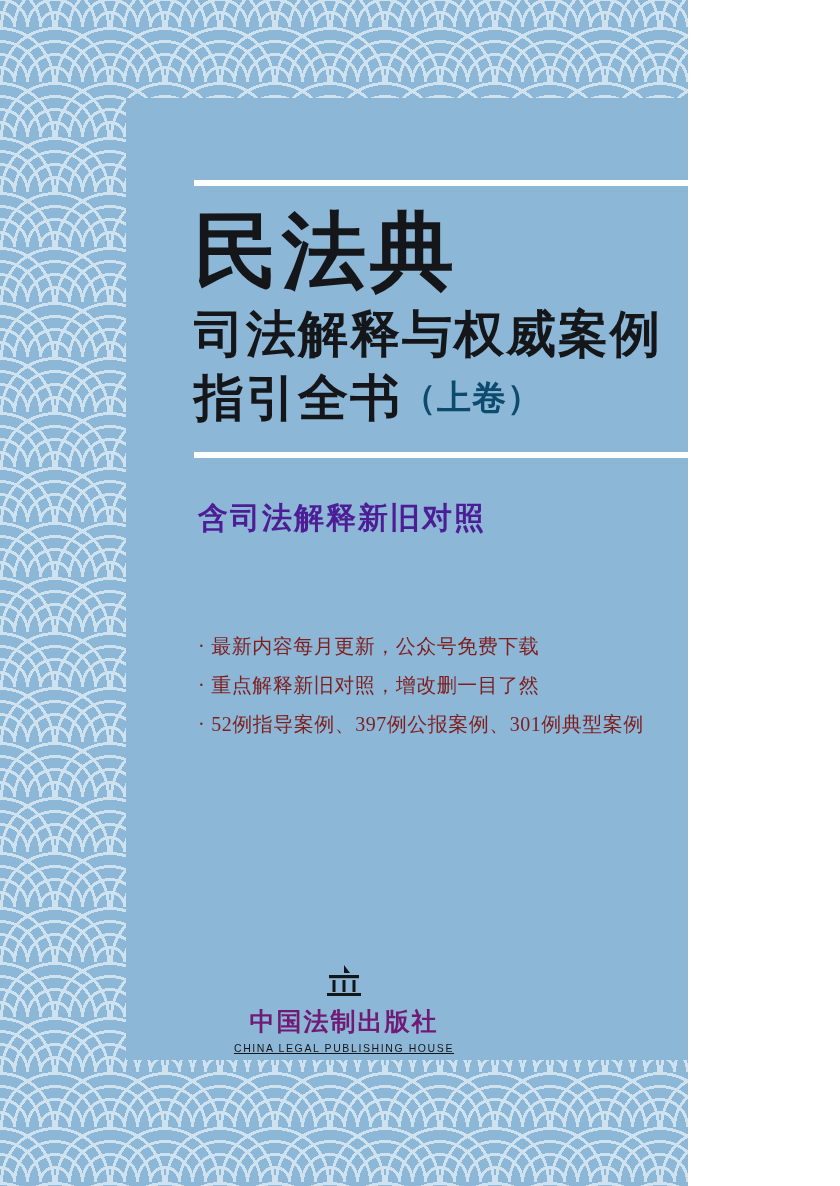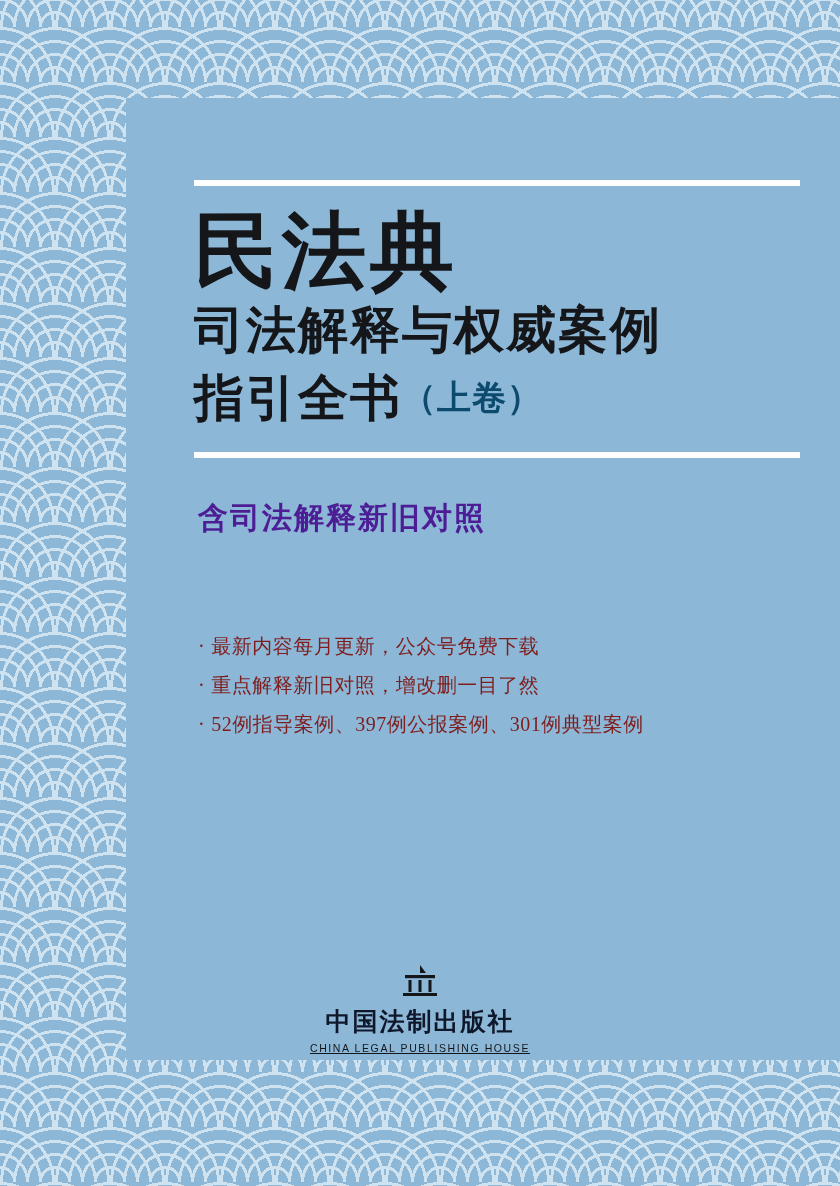--- a/index.html
+++ b/index.html
@@ -10,21 +10,21 @@
     width: 840px;
     height: 1186px;
     font-family: "Liberation Sans", sans-serif;
     background: #ffffff;
     overflow: hidden;
   }
 
   
   .cover {
     position: relative;
-    width: 840px;
+    width: 688px;
     height: 1186px;
     background: #8fb9d8;
     overflow: hidden;
   }
 
   
   .wave-pattern {
     position: absolute;
     inset: 0;
     background-color: #8cb7d6;
@@ -78,21 +78,21 @@
   .title-main {
     font-family: "Liberation Serif", serif;
     font-weight: bold;
     font-size: 84px;
     line-height: 1.05;
     color: #14161a;
     letter-spacing: 4px;
     margin: 0 0 10px 0;
   }
   .title-sub1 {
-    font-family: Liberation Mono, monospace;
+    font-family: Liberation Sans, sans-serif;
     font-weight: bold;
     font-size: 50px;
     line-height: 1.12;
     color: #14161a;
     letter-spacing: 2px;
     margin: 0 0 8px 0;
   }
   .title-row3 {
     display: flex;
     align-items: flex-end;
@@ -162,21 +162,21 @@
   .pub-logo {
     width: 42px;
     height: 34px;
     margin: 0 auto 8px auto;
     display: block;
   }
   .pub-cn {
     font-family: "Liberation Serif", serif;
     font-weight: bold;
     font-size: 25px;
-    color: #0f172a;
+    color: #701a75;
     letter-spacing: 2px;
     margin: 0;
   }
   .pub-en {
     font-family: "Liberation Sans", sans-serif;
     font-size: 10.5px;
     color: #14161a;
     letter-spacing: 1.6px;
     margin: 4px 0 0 0;
     text-decoration: underline;

